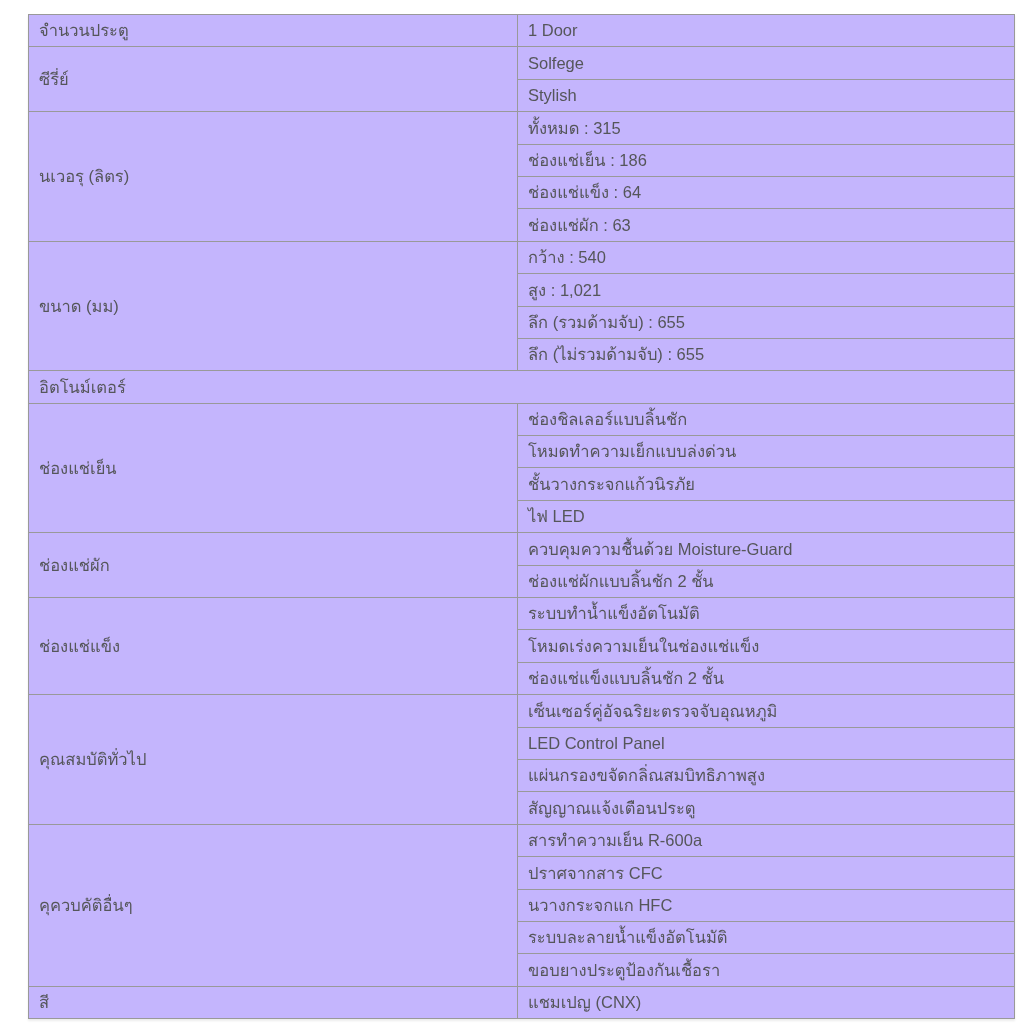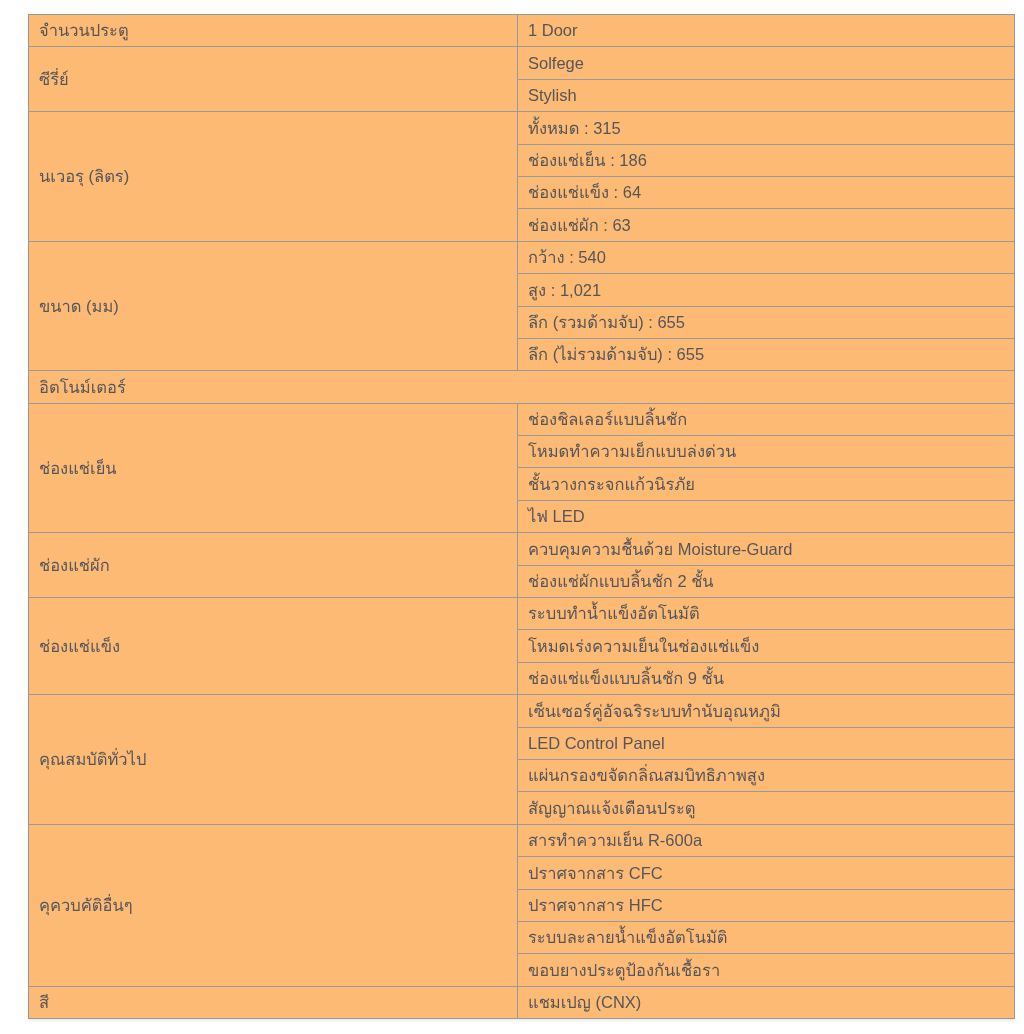--- a/index.html
+++ b/index.html
@@ -13,21 +13,21 @@
     position: relative;
     font-family: "Liberation Sans", "DejaVu Sans", sans-serif;
   }
   table.spec-table {
     position: absolute;
     left: 28px;
     top: 14px;
     width: 986px;
     border-collapse: collapse;
     table-layout: fixed;
-    background: #fdba74;
+    background: #c4b5fd;
     box-shadow: 0 2px 2px rgba(0,0,0,0.08);
   }
   col.col-label { width: 489px; }
   col.col-value { width: 497px; }
   .spec-table td {
     border: 1px solid #999999;
     height: 31.4px;
     padding: 0 8px 0 10px;
     vertical-align: middle;
     font-size: 16.5px;
@@ -107,44 +107,44 @@
         <td>ช่องแช่ผักแบบลิ้นชัก 2 ชั้น</td>
       </tr>
       <tr>
         <td rowspan="3">ช่องแช่แข็ง</td>
         <td>ระบบทำน้ำแข็งอัตโนมัติ</td>
       </tr>
       <tr>
         <td>โหมดเร่งความเย็นในช่องแช่แข็ง</td>
       </tr>
       <tr>
-        <td>ช่องแช่แข็งแบบลิ้นชัก 9 ชั้น</td>
+        <td>ช่องแช่แข็งแบบลิ้นชัก 2 ชั้น</td>
       </tr>
       <tr>
         <td rowspan="4">คุณสมบัติทั่วไป</td>
-        <td>เซ็นเซอร์คู่อัจฉริระบบทำนับอุณหภูมิ</td>
+        <td>เซ็นเซอร์คู่อัจฉริยะตรวจจับอุณหภูมิ</td>
       </tr>
       <tr>
         <td>LED Control Panel</td>
       </tr>
       <tr>
         <td>แผ่นกรองขจัดกลิ่ณสมบิทธิภาพสูง</td>
       </tr>
       <tr>
         <td>สัญญาณแจ้งเตือนประตู</td>
       </tr>
       <tr>
         <td rowspan="5">คุควบคัติอื่นๆ</td>
         <td>สารทำความเย็น R-600a</td>
       </tr>
       <tr>
         <td>ปราศจากสาร CFC</td>
       </tr>
       <tr>
-        <td>ปราศจากสาร HFC</td>
+        <td>นวางกระจกแก HFC</td>
       </tr>
       <tr>
         <td>ระบบละลายน้ำแข็งอัตโนมัติ</td>
       </tr>
       <tr>
         <td>ขอบยางประตูป้องกันเชื้อรา</td>
       </tr>
       <tr>
         <td rowspan="1">สี</td>
         <td>แชมเปญ (CNX)</td>

